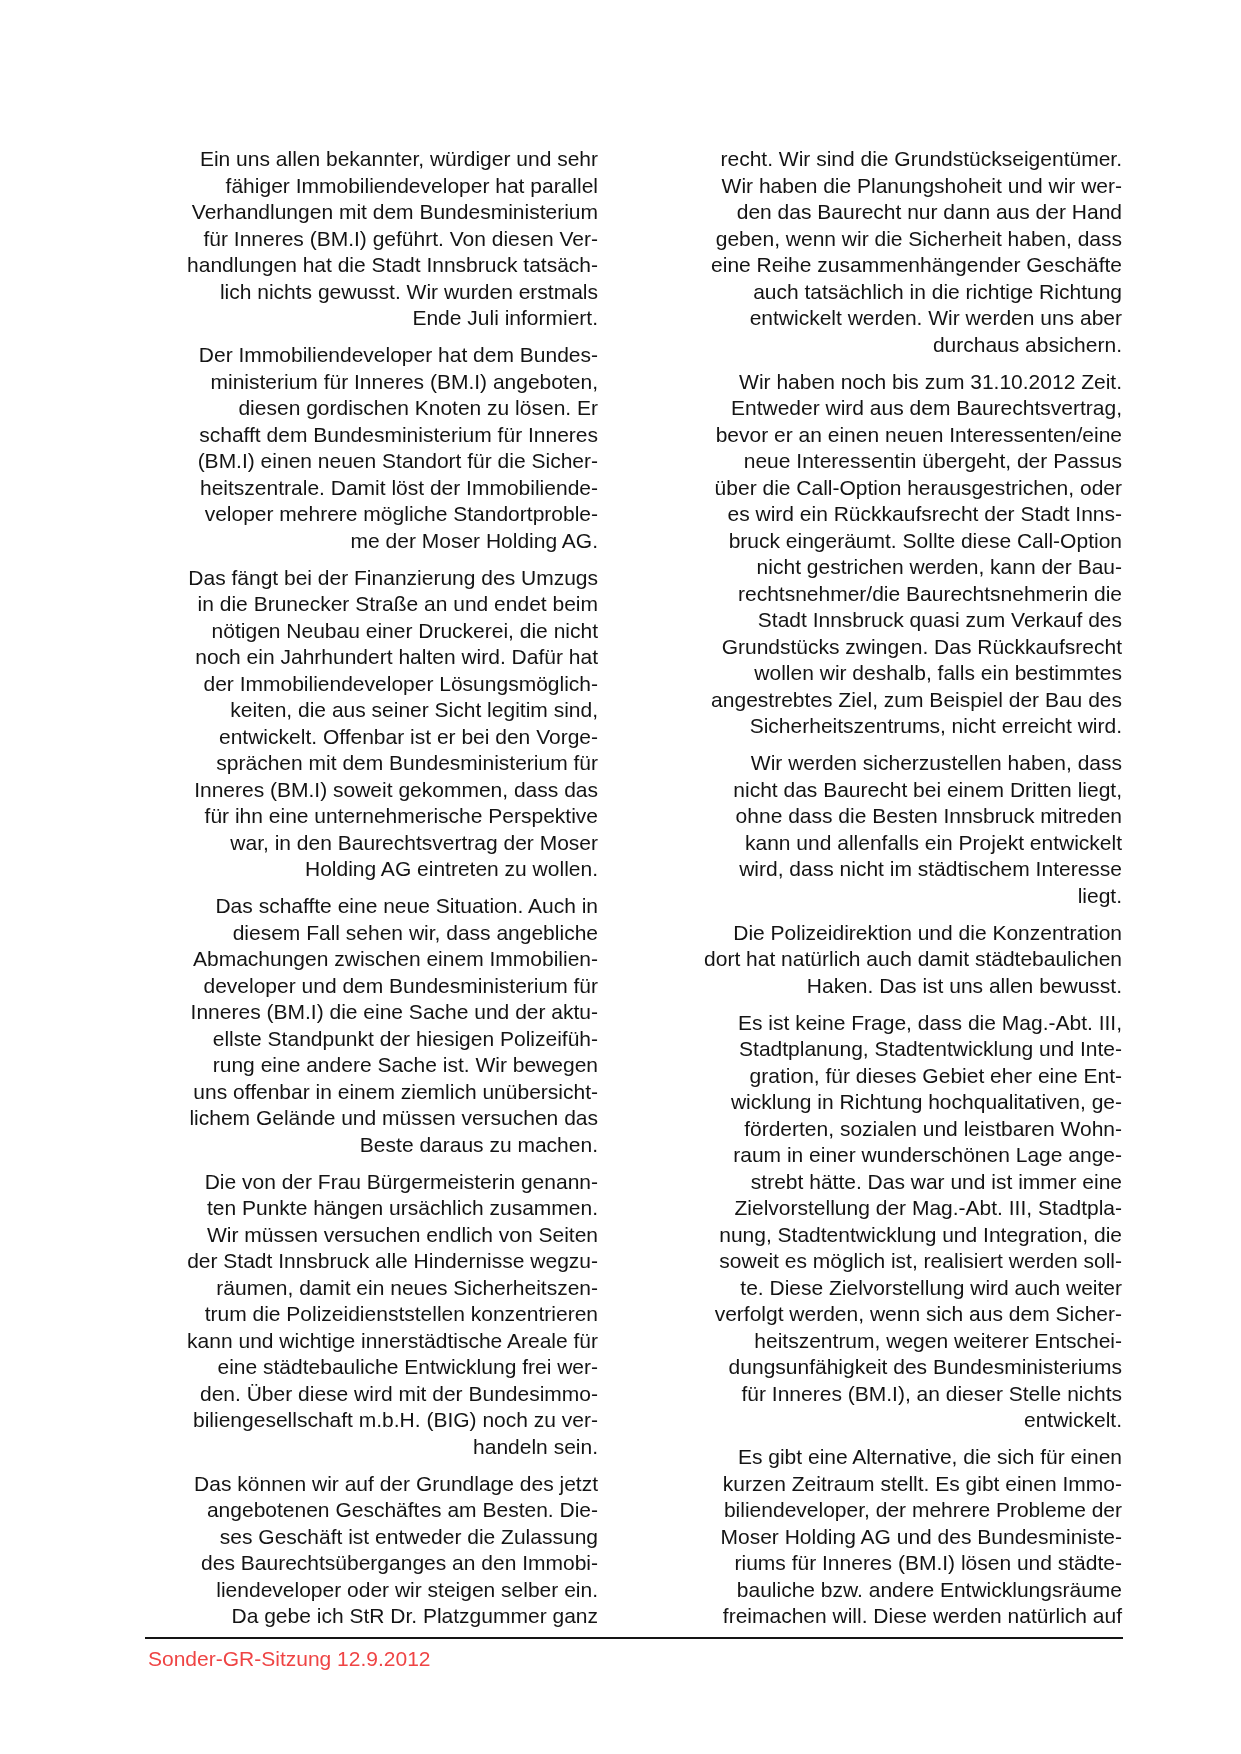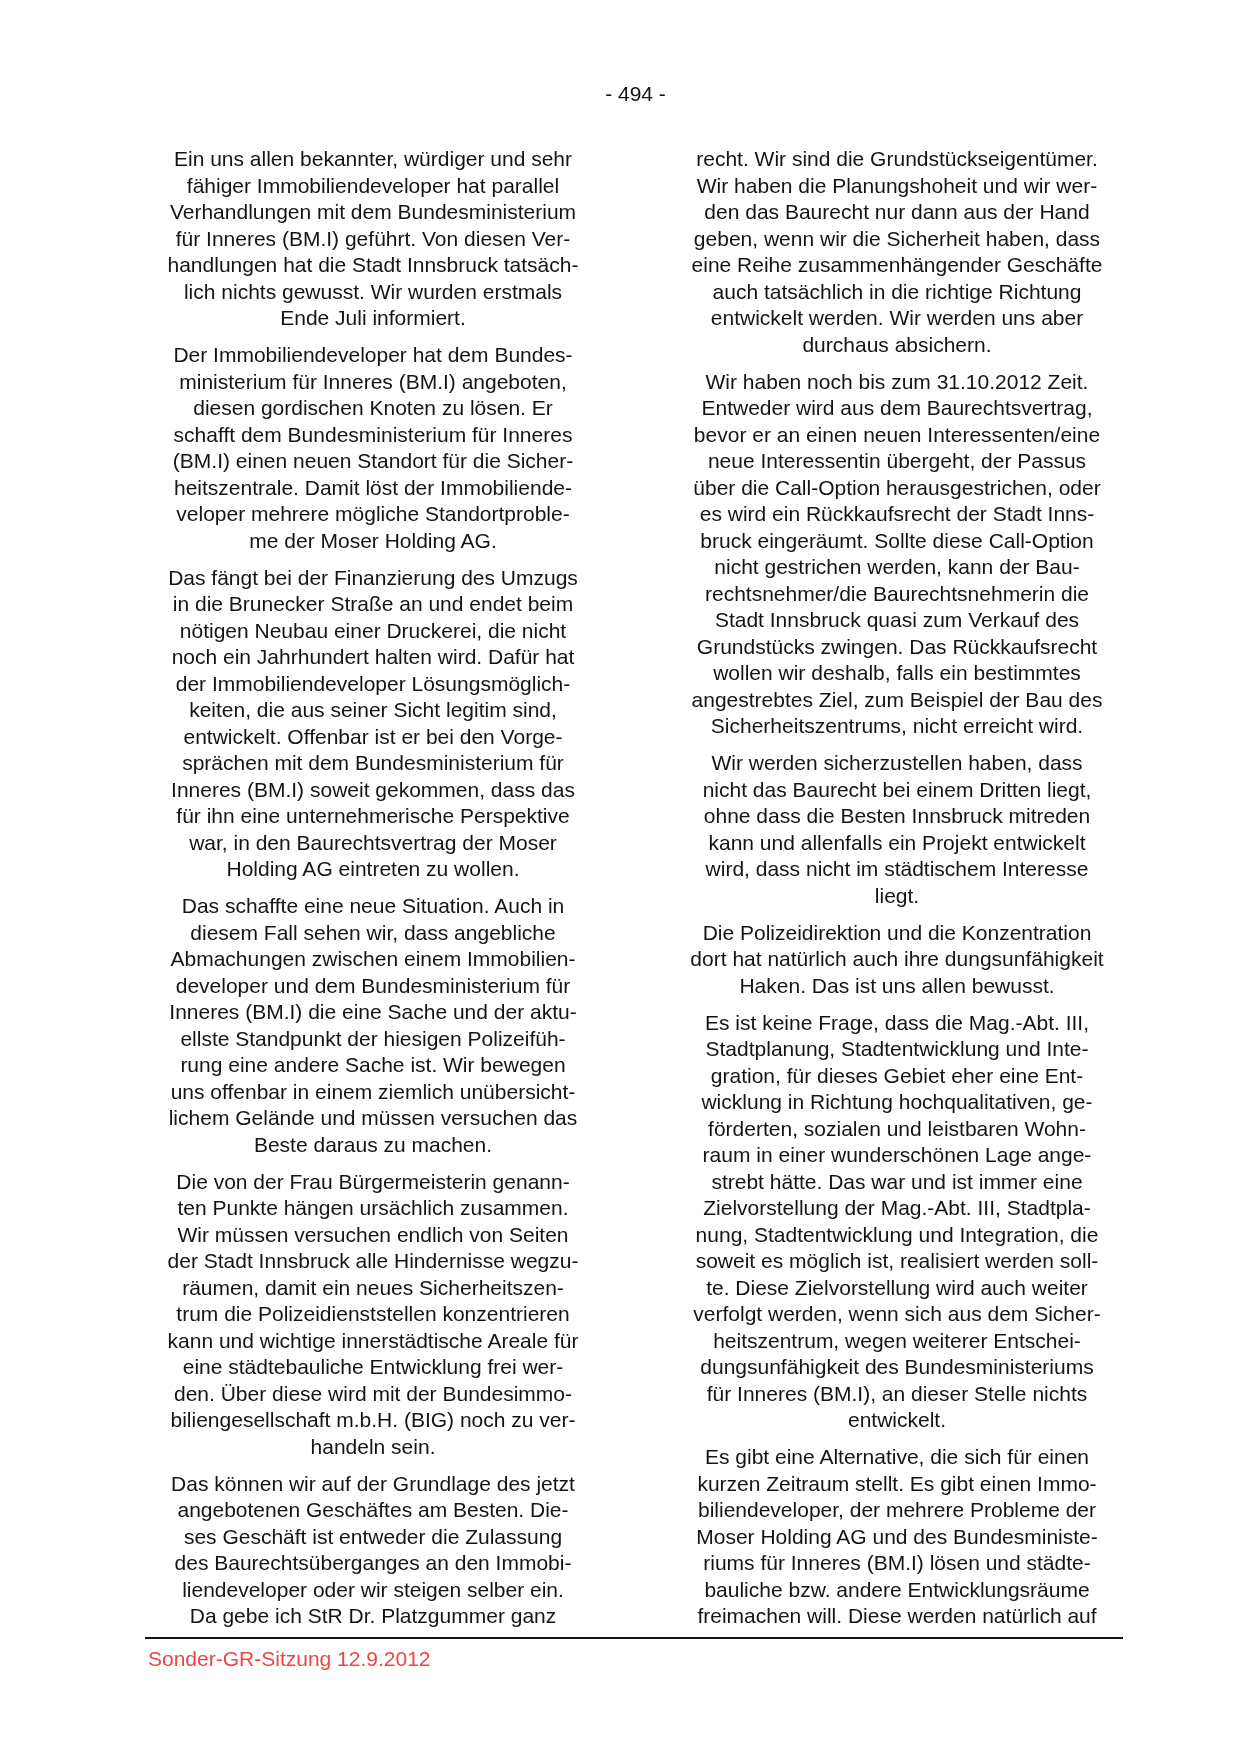--- a/index.html
+++ b/index.html
@@ -34,21 +34,21 @@
     gap: 74px;
   }
   .col {
     width: 450px;
   }
   .para {
     margin: 0 0 10.5px 0;
     font-size: 21px;
     line-height: 26.5px;
     white-space: pre-line;
-    text-align: center;
+    text-align: right;
     letter-spacing: 0px;
   }
   .para:last-child {
     margin-bottom: 4px;
   }
   .footer-rule {
     position: absolute;
     top: 1637px;
     left: 145px;
     width: 978px;
@@ -62,21 +62,20 @@
     font-size: 21px;
     line-height: 26px;
     color: #ef4444;
   }
 </style>
 </head>
 <body>
 
 <div class="page">
 
-  <div class="page-number">- 494 -</div>
 
   <div class="columns">
     <div class="col">
       <p class="para">Ein uns allen bekannter, würdiger und sehr
 fähiger Immobiliendeveloper hat parallel
 Verhandlungen mit dem Bundesministerium
 für Inneres (BM.I) geführt. Von diesen Ver-
 handlungen hat die Stadt Innsbruck tatsäch-
 lich nichts gewusst. Wir wurden erstmals
 Ende Juli informiert.</p>
@@ -151,21 +150,21 @@
 wollen wir deshalb, falls ein bestimmtes
 angestrebtes Ziel, zum Beispiel der Bau des
 Sicherheitszentrums, nicht erreicht wird.</p>
       <p class="para">Wir werden sicherzustellen haben, dass
 nicht das Baurecht bei einem Dritten liegt,
 ohne dass die Besten Innsbruck mitreden
 kann und allenfalls ein Projekt entwickelt
 wird, dass nicht im städtischem Interesse
 liegt.</p>
       <p class="para">Die Polizeidirektion und die Konzentration
-dort hat natürlich auch ihre dungsunfähigkeit
+dort hat natürlich auch damit städtebaulichen
 Haken. Das ist uns allen bewusst.</p>
       <p class="para">Es ist keine Frage, dass die Mag.-Abt. III,
 Stadtplanung, Stadtentwicklung und Inte-
 gration, für dieses Gebiet eher eine Ent-
 wicklung in Richtung hochqualitativen, ge-
 förderten, sozialen und leistbaren Wohn-
 raum in einer wunderschönen Lage ange-
 strebt hätte. Das war und ist immer eine
 Zielvorstellung der Mag.-Abt. III, Stadtpla-
 nung, Stadtentwicklung und Integration, die

